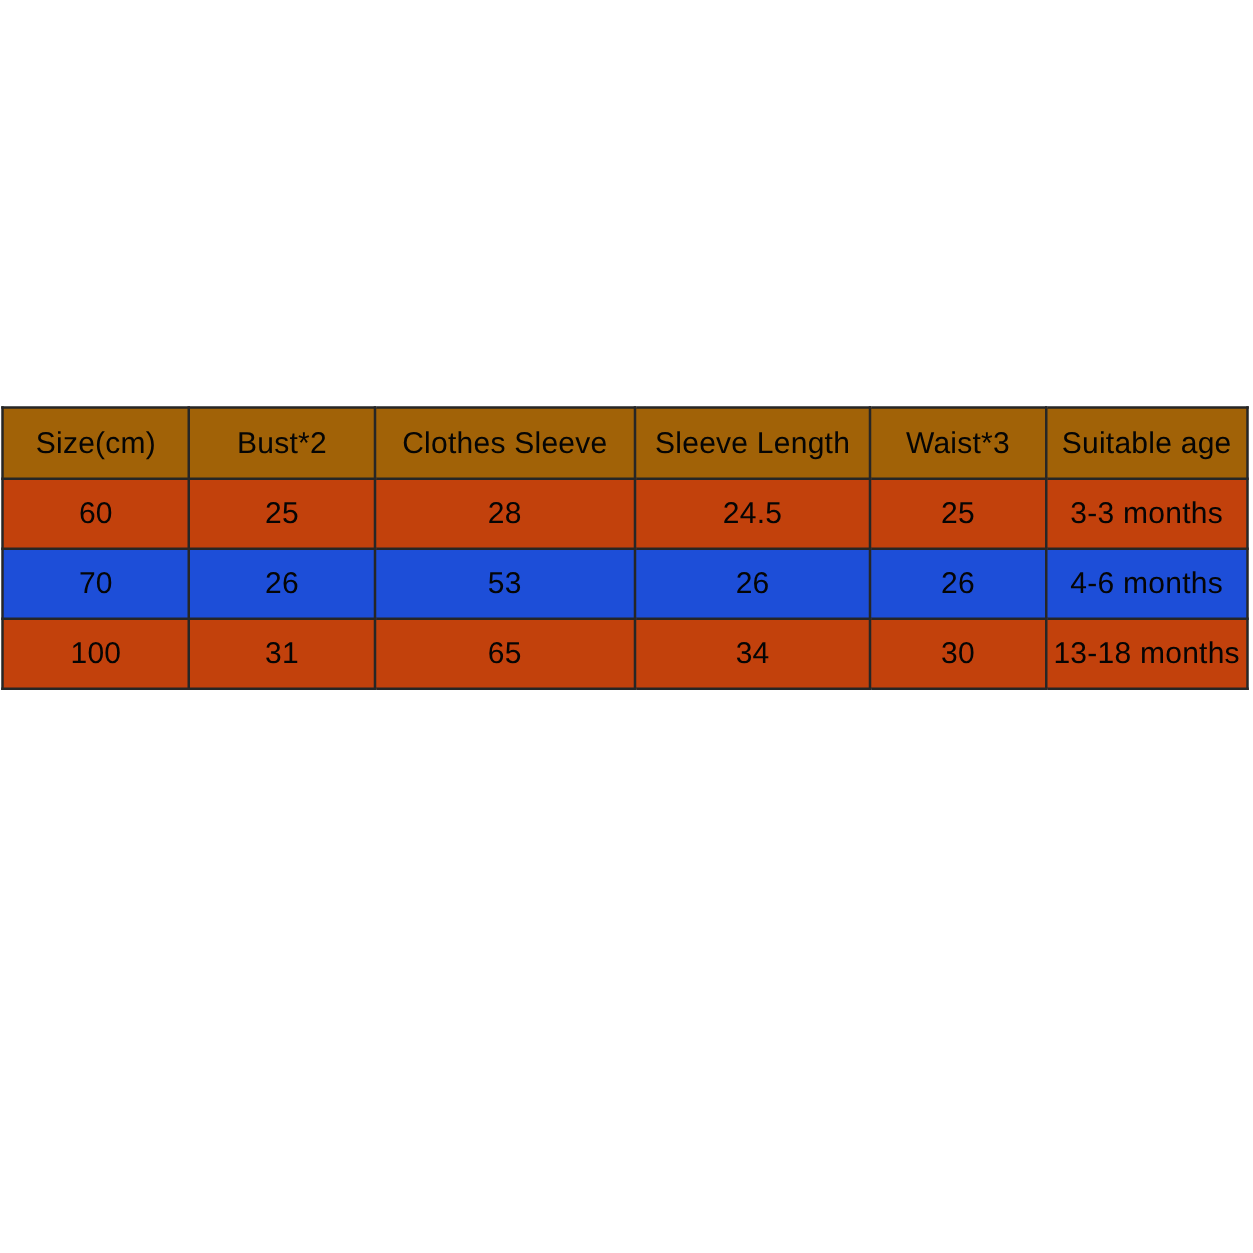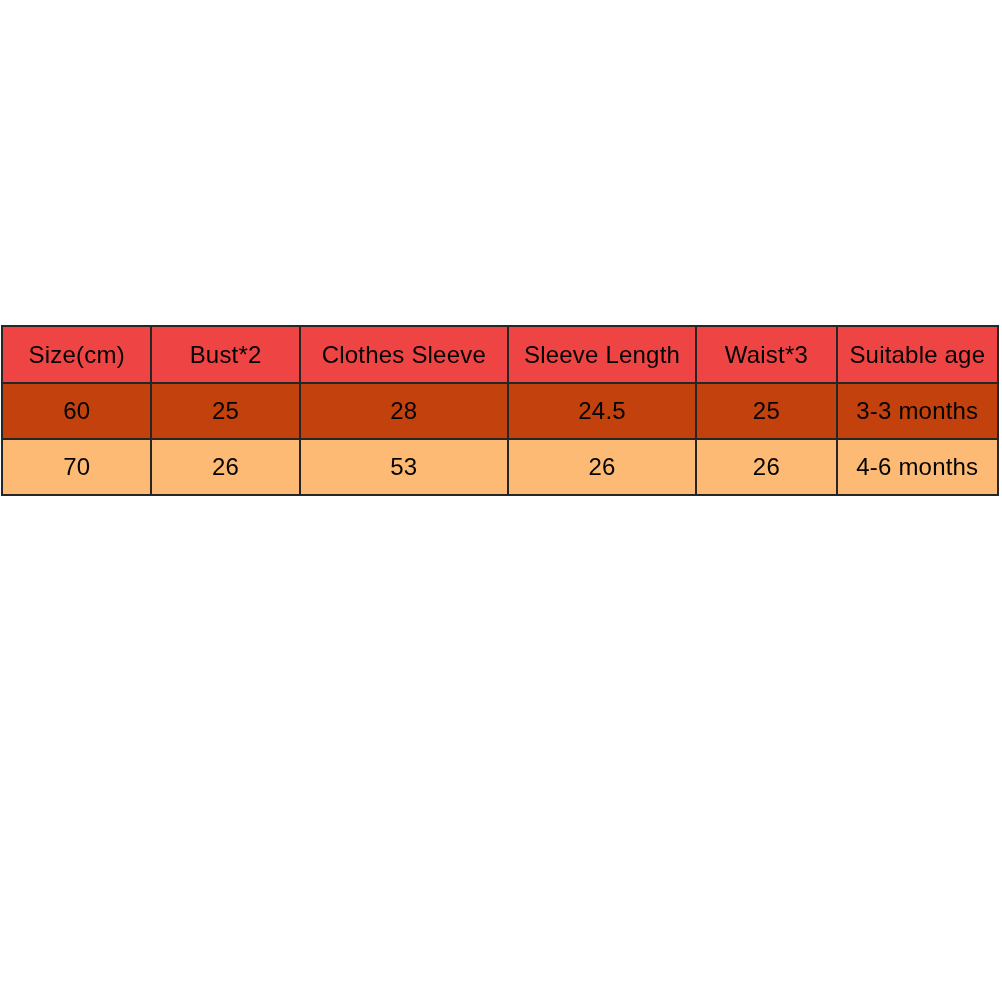--- a/index.html
+++ b/index.html
@@ -32,28 +32,28 @@
   table.size-chart td {
     border: 2px solid #262626;
     text-align: center;
     vertical-align: middle;
     padding: 0;
     height: 54px;
     font-weight: 400;
     letter-spacing: 0.2px;
   }
   table.size-chart thead th {
-    background: #ef4444;
+    background: #a16207;
     height: 55px;
   }
   table.size-chart tbody tr {
     background: #c2410c;
   }
   table.size-chart tbody tr.stripe {
-    background: #fdba74;
+    background: #1d4ed8;
   }
   
   col.c-size   { width: 15.0%; }
   col.c-bust   { width: 14.9%; }
   col.c-length { width: 20.9%; }
   col.c-sleeve { width: 18.9%; }
   col.c-waist  { width: 14.1%; }
   col.c-age    { width: 16.2%; }
 </style>
 </head>
@@ -89,15 +89,23 @@
         <td>3-3 months</td>
       </tr>
       <tr class="stripe">
         <td>70</td>
         <td>26</td>
         <td>53</td>
         <td>26</td>
         <td>26</td>
         <td>4-6 months</td>
       </tr>
+      <tr>
+        <td>100</td>
+        <td>31</td>
+        <td>65</td>
+        <td>34</td>
+        <td>30</td>
+        <td>13-18 months</td>
+      </tr>
     </tbody>
   </table>
 </div>
 
 </body></html>

